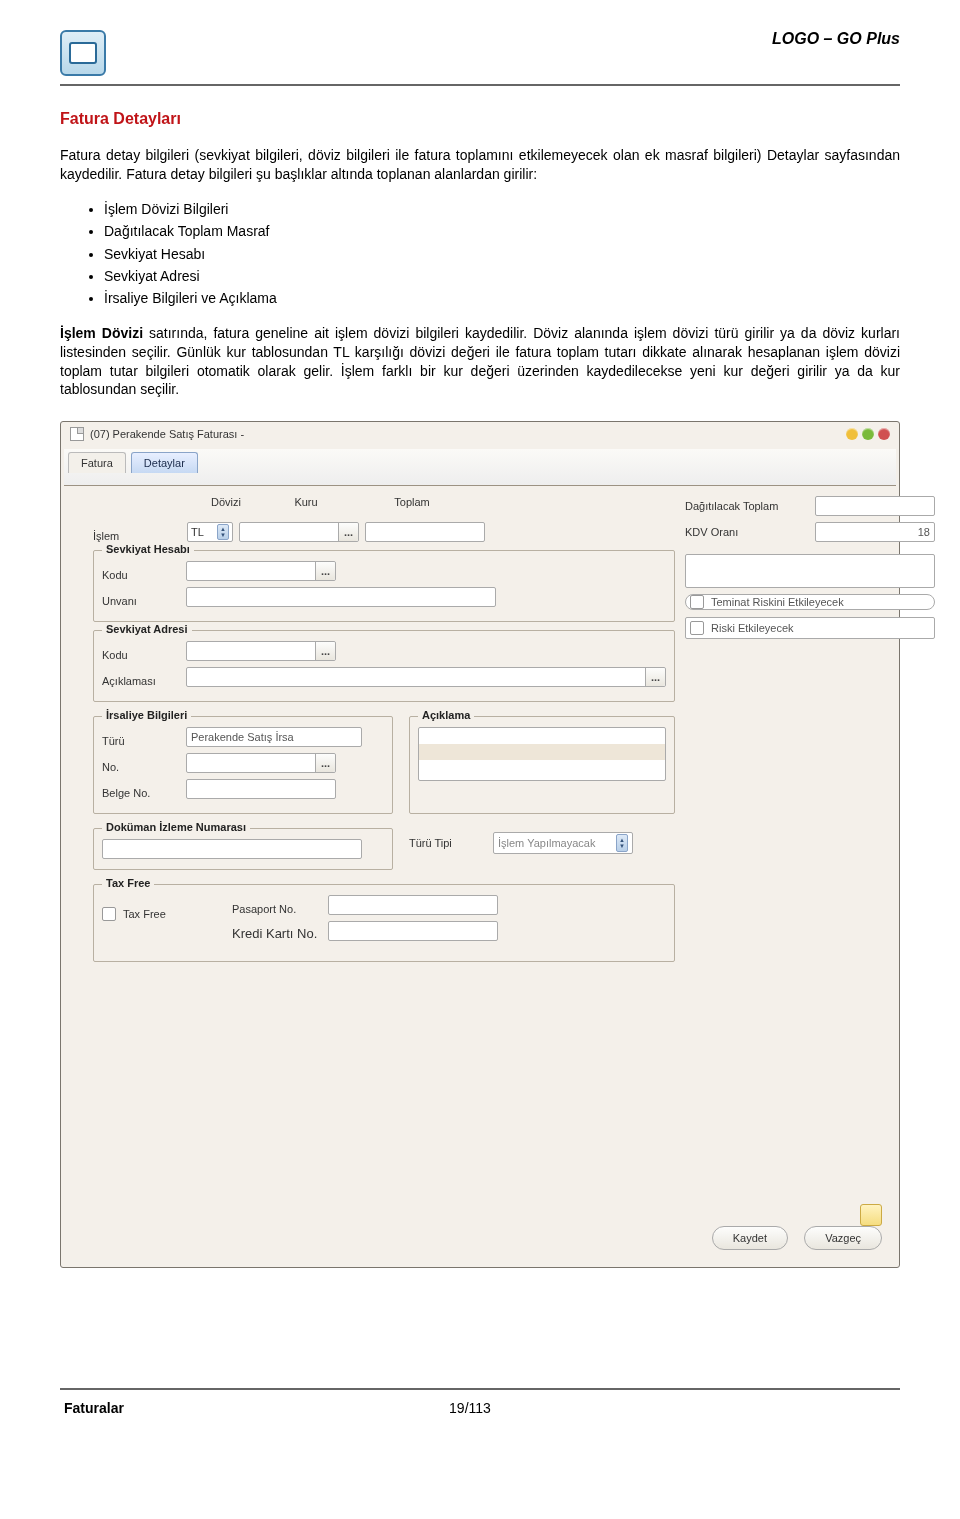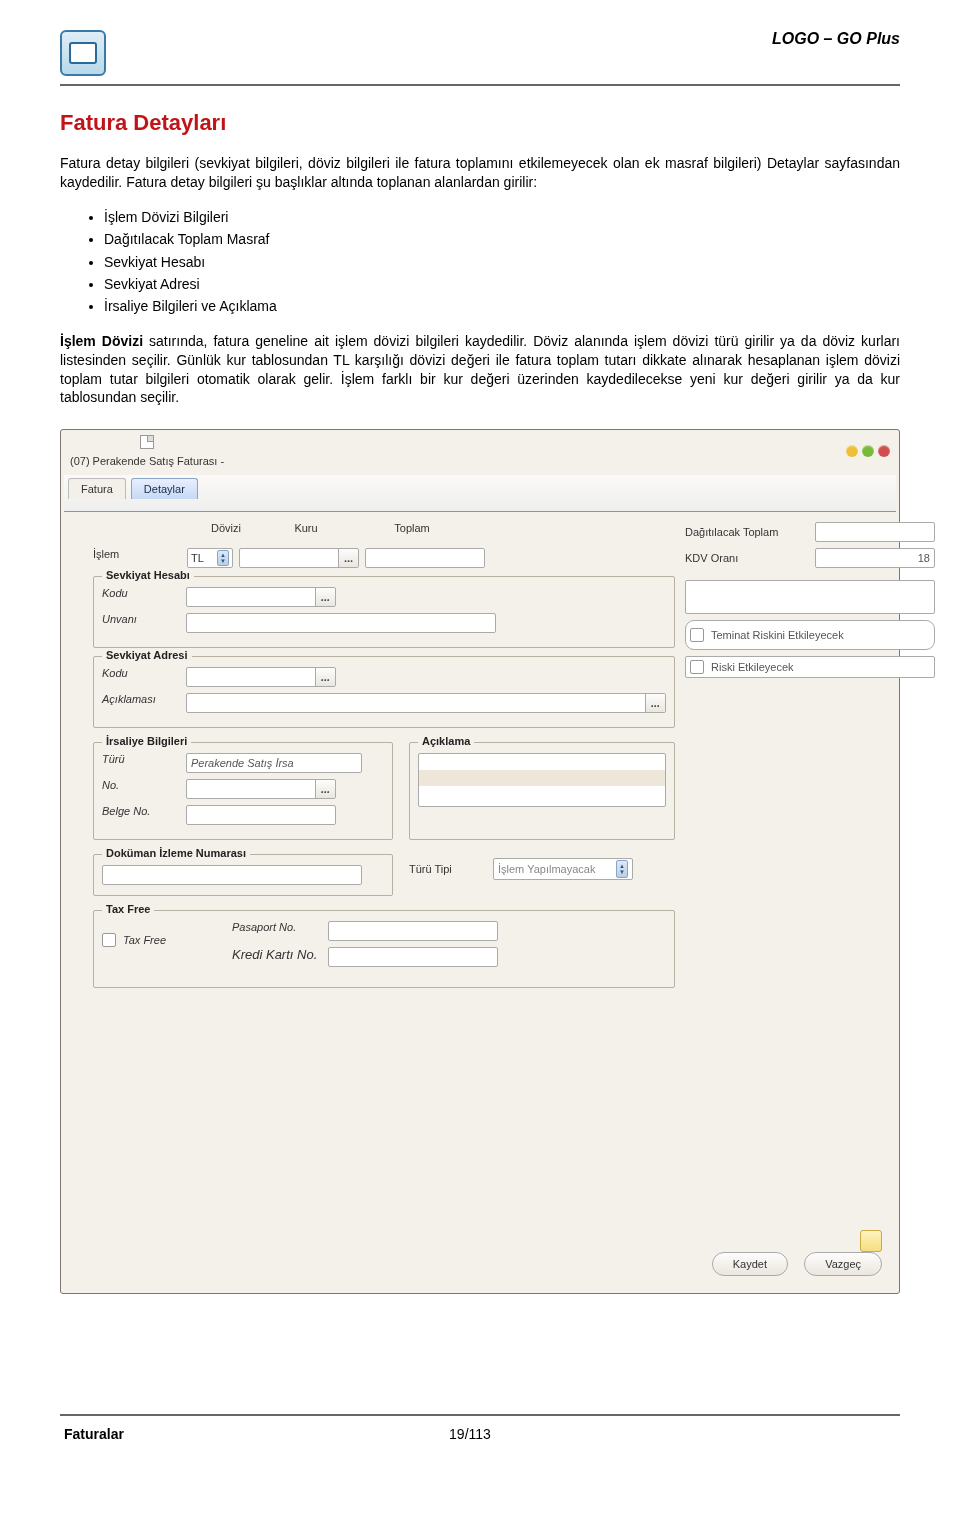--- a/index.html
+++ b/index.html
@@ -3,52 +3,52 @@
 <meta charset="utf-8">
 <style>
 * { box-sizing: border-box; margin: 0; padding: 0; }
 body { width: 960px; font-family: Verdana, Arial, sans-serif; font-size: 13px; color: #000; background: #fff; padding: 0; }
 .page { padding: 30px 60px 40px 60px; }
 .header-row { display: flex; justify-content: space-between; align-items: flex-start; margin-bottom: 8px; }
 .logo { width: 46px; height: 46px; border: 2px solid #3a7aa8; border-radius: 6px; background: linear-gradient(#dfeef7,#b8d8ea); display:flex; align-items:center; justify-content:center; }
 .logo-inner { width: 28px; height: 22px; border: 2px solid #2a6a98; border-radius: 3px; background: #fff; }
 .brand { font-style: italic; font-weight: bold; font-size: 16px; color: #000; }
 .hr { border-top: 2px solid #666; margin-bottom: 24px; }
-.section-title { color: #c01418; font-weight: bold; font-size: 22px; margin-bottom: 18px; }
+.section-title { color: #c01418; font-weight: bold; font-size: 16px; margin-bottom: 18px; }
 .body-text { font-size: 14px; line-height: 1.35; text-align: justify; margin-bottom: 14px; }
 ul.bullets { list-style: disc; margin: 0 0 14px 44px; font-size: 14px; line-height: 1.6; }
 .screenshot { margin: 22px 0 10px 0; background: #f4f0ea; border: 1px solid #7a756d; border-radius: 3px; padding: 3px; font-family: Tahoma, Arial, sans-serif; font-size: 11px; color: #333; }
 .win-title { display: flex; align-items: center; justify-content: space-between; padding: 2px 6px; }
-.win-title .left { display:flex; align-items:center; gap:6px;flex-direction:column; }
+.win-title .left { display:flex; align-items:center; gap:6px; }
 .doc-icon { width: 14px; height: 14px; background: #fff; border: 1px solid #999; position: relative; }
 .doc-icon:after { content:""; position:absolute; top:0; right:0; width:5px; height:5px; background:#ddd; border-left:1px solid #999; border-bottom:1px solid #999; }
 .win-dots { display:flex; gap:4px; }
 .dot { width:12px; height:12px; border-radius:50%; box-shadow: inset 0 1px 1px rgba(255,255,255,.6); }
 .dot.y{background:#f0bf3a;} .dot.g{background:#7aba3a;} .dot.r{background:#d05050;}
 .tabbar { margin-top: 6px; background: linear-gradient(#fbfaf7,#eee); padding: 3px 4px 12px 4px; border-bottom: 1px solid #9c9283; }
 .tab { display:inline-block; padding: 4px 12px; border: 1px solid #bbb; border-bottom:none; background:#f3f0ea; border-radius:3px 3px 0 0; margin-right:2px; font-size:11px; }
 .tab.active { background: linear-gradient(#e8efff,#c6d9f3); border-color:#8aa4c8; color:#1a2a4a; }
 .form-area { background:#f4f0ea; padding:10px 8px 8px 8px; }
 .cols { display:flex; gap:10px; }
 .colL { flex: 0 0 430px; padding-left: 21px; }
 .colR { flex: 1; }
 .headers { display:flex; font-size:11px; color:#333; margin-left:94px; margin-bottom:14px; }
 .headers span:nth-child(1){ width:78px; text-align:center; }
 .headers span:nth-child(2){ width:82px; text-align:center; }
 .headers span:nth-child(3){ width:130px; text-align:center; }
-.row { display:flex; align-items:flex-start; margin-bottom:6px; }
+.row { display:flex; align-items:flex-end; margin-bottom:6px; }
 .lbl { width:94px; font-size:11px; color:#333; }
 .sel { width:46px; height:20px; background:#fff; border:1px solid #aaa; display:inline-flex; align-items:center; justify-content:space-between; padding:0 3px; border-radius:2px; font-size:11px; }
 .sel .arrows { width:12px; height:16px; display:flex; flex-direction:column; justify-content:center; align-items:center; background:linear-gradient(#dde9f7,#b8cfe8); border:1px solid #8aa4c8; border-radius:2px; font-size:6px; line-height:6px; color:#34527a; }
 .inp { height:20px; background:#fff; border:1px solid #aaa; border-radius:2px; display:inline-flex; align-items:center; padding:0 4px; font-size:11px; color:#555; }
 .inp.withbtn { padding-right:0; }
 .inp .dots { width:20px; height:18px; background:linear-gradient(#fdfdfc,#e9e6de); border-left:1px solid #aaa; display:flex; align-items:center; justify-content:center; font-weight:bold; color:#444; border-radius:0 2px 2px 0; }
 .fieldset { border:1px solid #b8b0a2; border-radius:2px; margin:8px 0 6px 0; padding-top:8px; position:relative; }
 .fieldset .legend { position:absolute; top:-8px; left:8px; background:#f4f0ea; padding:0 4px; font-size:11px; font-weight:bold; color:#222; }
-.fieldset .inner { padding: 2px 8px 8px 8px; font-style: italic; }
+.fieldset .inner { padding: 2px 8px 8px 8px; }
 .rlbl { width:84px; font-size:11px; color:#333; }
 .kvrow { display:flex; align-items:center; margin-bottom:6px; }
 .kv-l { width:130px; font-size:11px; color:#333; }
 .chkbox { width:14px; height:14px; background:#fff; border:1px solid #999; border-radius:2px; margin-right:7px; display:inline-block; }
 .big-empty { height:34px; background:#fff; border:1px solid #aaa; border-radius:2px; }
 .list-area { height:54px; background:#fff; border:1px solid #aaa; border-radius:2px; }
 .list-area .stripe { height:16px; background:#eee6d8; margin-top:16px; }
 .sel2 { width:140px; height:22px; background:#fff; border:1px solid #aaa; border-radius:2px; display:inline-flex; align-items:center; justify-content:space-between; padding:0 4px; font-size:11px; color:#888; }
 .footer-btns { display:flex; justify-content:space-between; align-items:flex-end; margin-top:230px; padding:6px;flex-direction:column; }
 .btn { height:24px; padding:0 20px; background:linear-gradient(#fdfdfc,#e9e6de); border:1px solid #aaa; border-radius:12px; display:inline-flex; align-items:center; font-size:11px; color:#333; }
@@ -250,21 +250,21 @@
           </div>
           <div class="kvrow">
             <span class="kv-l">KDV Oranı</span>
             <span class="inp" style="width:120px; justify-content:flex-end;">
                 <span>18</span>
               </span>
           </div>
           <div class="spacer-small"></div>
           <div class="big-empty"></div>
           <div class="spacer-small"></div>
-          <div class="inp" style="width:100%; height:30px;border-radius:9px;">
+          <div class="inp" style="width:100%; height:16px;border-radius:9px;">
             <span class="chkbox"></span>
             <span>Teminat Riskini Etkileyecek</span>
           </div>
           <div class="spacer-small"></div>
           <div class="inp" style="width:100%; height:22px;">
             <span class="chkbox"></span>
             <span>Riski Etkileyecek</span>
           </div>
         </div>
       </div>

